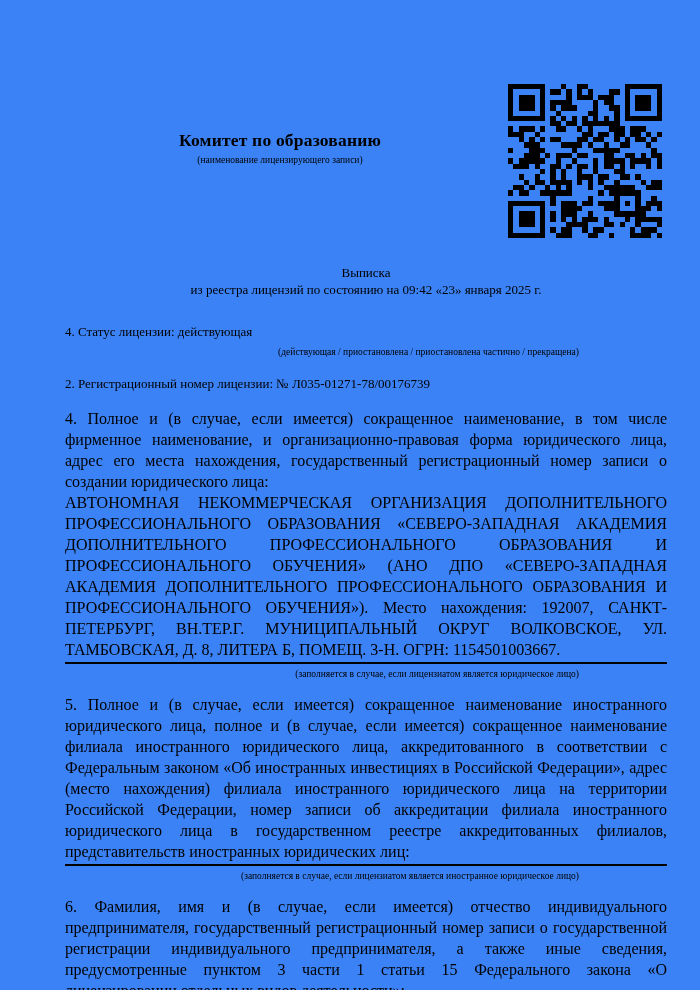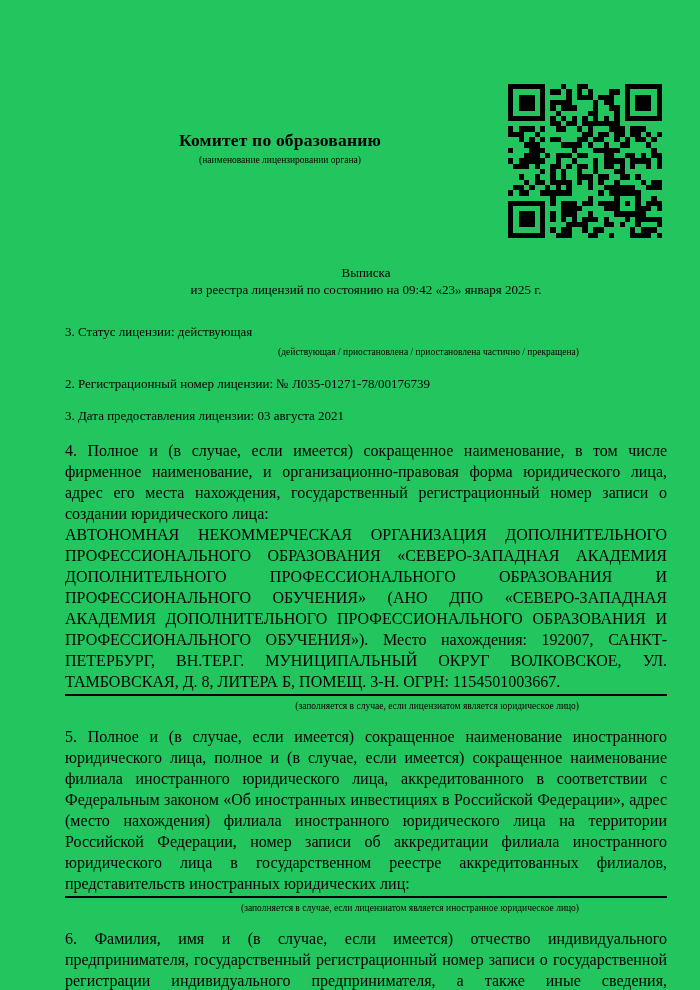--- a/index.html
+++ b/index.html
@@ -1,17 +1,17 @@
 <!DOCTYPE html>
 <html><head>
 <meta charset="utf-8">
 <style>
   html,body{margin:0;padding:0;background:#ffffff;}
   body{width:700px;height:990px;font-family:"Liberation Serif",serif;color:#000;}
-  .page{position:relative;width:700px;height:990px;background:#22c55e;overflow:hidden;}
+  .page{position:relative;width:700px;height:990px;background:#3b82f6;overflow:hidden;}
 
   
   .org-block{position:absolute;left:65px;top:130px;width:430px;text-align:center;}
   .org-name{font-size:17.5px;font-weight:bold;letter-spacing:.2px;}
   .org-caption{font-size:9.5px;margin-top:4px;}
 
   .qr{position:absolute;left:508px;top:84px;width:154px;height:154px;}
   .qr svg{display:block;width:154px;height:154px;shape-rendering:crispEdges;}
 
   
@@ -34,21 +34,21 @@
 
   .page-num{font-size:13px;text-align:center;margin-top:10px;}
 </style>
 </head>
 <body>
 
 <div class="page">
 
   <div class="org-block">
     <div class="org-name">Комитет по образованию</div>
-    <div class="org-caption">(наименование лицензировании органа)</div>
+    <div class="org-caption">(наименование лицензирующего записи)</div>
   </div>
 
   <div class="qr">
     <svg id="qr-svg" viewBox="0 0 29 29" xmlns="http://www.w3.org/2000/svg">
         <rect x="0" y="0" width="1" height="1" fill="#000"></rect>
         <rect x="1" y="0" width="1" height="1" fill="#000"></rect>
         <rect x="2" y="0" width="1" height="1" fill="#000"></rect>
         <rect x="3" y="0" width="1" height="1" fill="#000"></rect>
         <rect x="4" y="0" width="1" height="1" fill="#000"></rect>
         <rect x="5" y="0" width="1" height="1" fill="#000"></rect>
@@ -467,26 +467,25 @@
       </svg>
   </div>
 
   <div class="body">
 
     <div class="doc-title">
       <div>Выписка</div>
       <div>из реестра лицензий по состоянию на 09:42 «23» января 2025 г.</div>
     </div>
 
-    <p class="line">3. Статус лицензии: действующая</p>
+    <p class="line">4. Статус лицензии: действующая</p>
     <div class="note shifted mt6">(действующая / приостановлена / приостановлена частично / прекращена)</div>
 
     <p class="line mt18">2. Регистрационный номер лицензии: № Л035-01271-78/00176739</p>
 
-    <p class="line mt16">3. Дата предоставления лицензии: 03 августа 2021</p>
 
     <p class="para mt16">4. Полное и (в случае, если имеется) сокращенное наименование, в том числе фирменное наименование, и организационно-правовая форма юридического лица, адрес его места нахождения, государственный регистрационный номер записи о создании юридического лица:</p>
     <p class="para">АВТОНОМНАЯ НЕКОММЕРЧЕСКАЯ ОРГАНИЗАЦИЯ ДОПОЛНИТЕЛЬНОГО ПРОФЕССИОНАЛЬНОГО ОБРАЗОВАНИЯ «СЕВЕРО-ЗАПАДНАЯ АКАДЕМИЯ ДОПОЛНИТЕЛЬНОГО ПРОФЕССИОНАЛЬНОГО ОБРАЗОВАНИЯ И ПРОФЕССИОНАЛЬНОГО ОБУЧЕНИЯ» (АНО ДПО «СЕВЕРО-ЗАПАДНАЯ АКАДЕМИЯ ДОПОЛНИТЕЛЬНОГО ПРОФЕССИОНАЛЬНОГО ОБРАЗОВАНИЯ И ПРОФЕССИОНАЛЬНОГО ОБУЧЕНИЯ»). Место нахождения: 192007, САНКТ-ПЕТЕРБУРГ, ВН.ТЕР.Г. МУНИЦИПАЛЬНЫЙ ОКРУГ ВОЛКОВСКОЕ, УЛ. ТАМБОВСКАЯ, Д. 8, ЛИТЕРА Б, ПОМЕЩ. 3-Н. ОГРН: 1154501003667.</p>
     <hr class="rule">
     <div class="note shifted">(заполняется в случае, если лицензиатом является юридическое лицо)</div>
 
     <p class="para mt14">5. Полное и (в случае, если имеется) сокращенное наименование иностранного юридического лица, полное и (в случае, если имеется) сокращенное наименование филиала иностранного юридического лица, аккредитованного в соответствии с Федеральным законом «Об иностранных инвестициях в Российской Федерации», адрес (место нахождения) филиала иностранного юридического лица на территории Российской Федерации, номер записи об аккредитации филиала иностранного юридического лица в государственном реестре аккредитованных филиалов, представительств иностранных юридических лиц:</p>
     <hr class="rule">
     <div class="note shifted">(заполняется в случае, если лицензиатом является иностранное юридическое лицо)</div>
 

